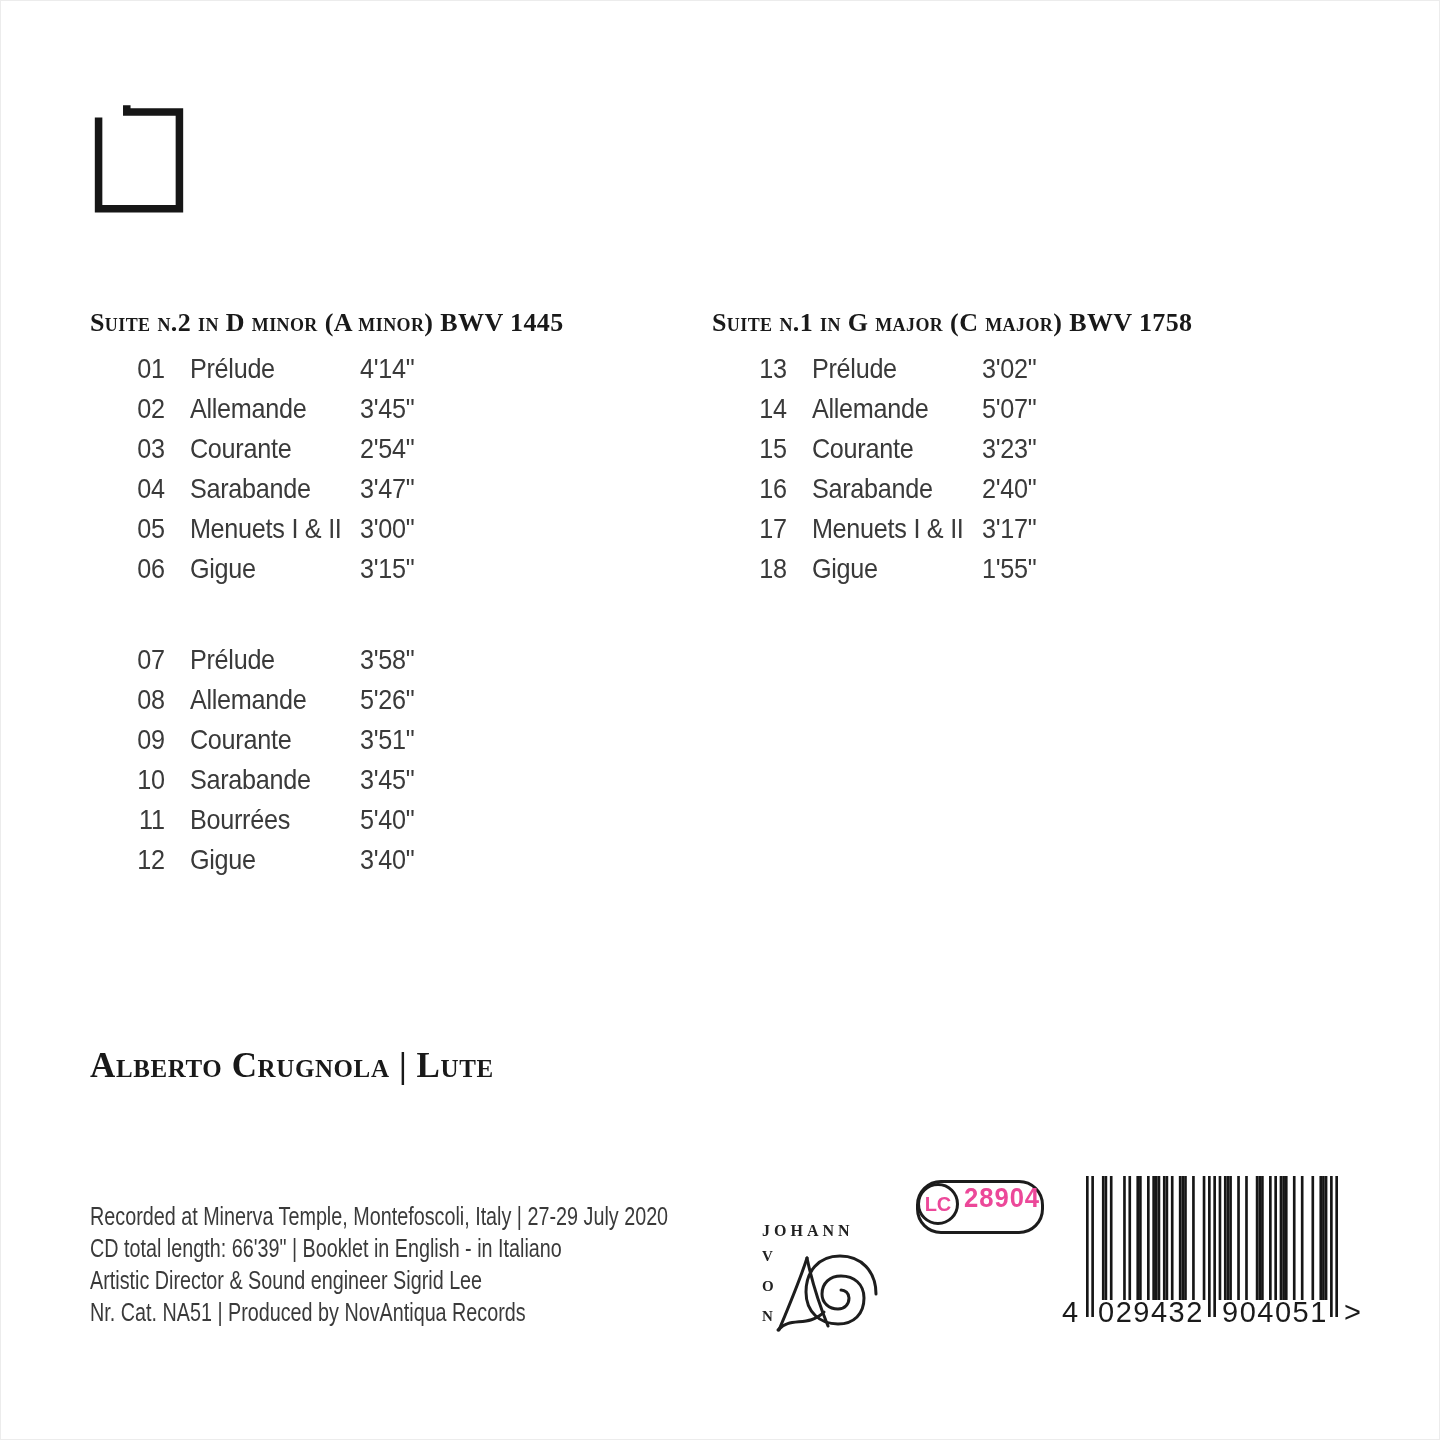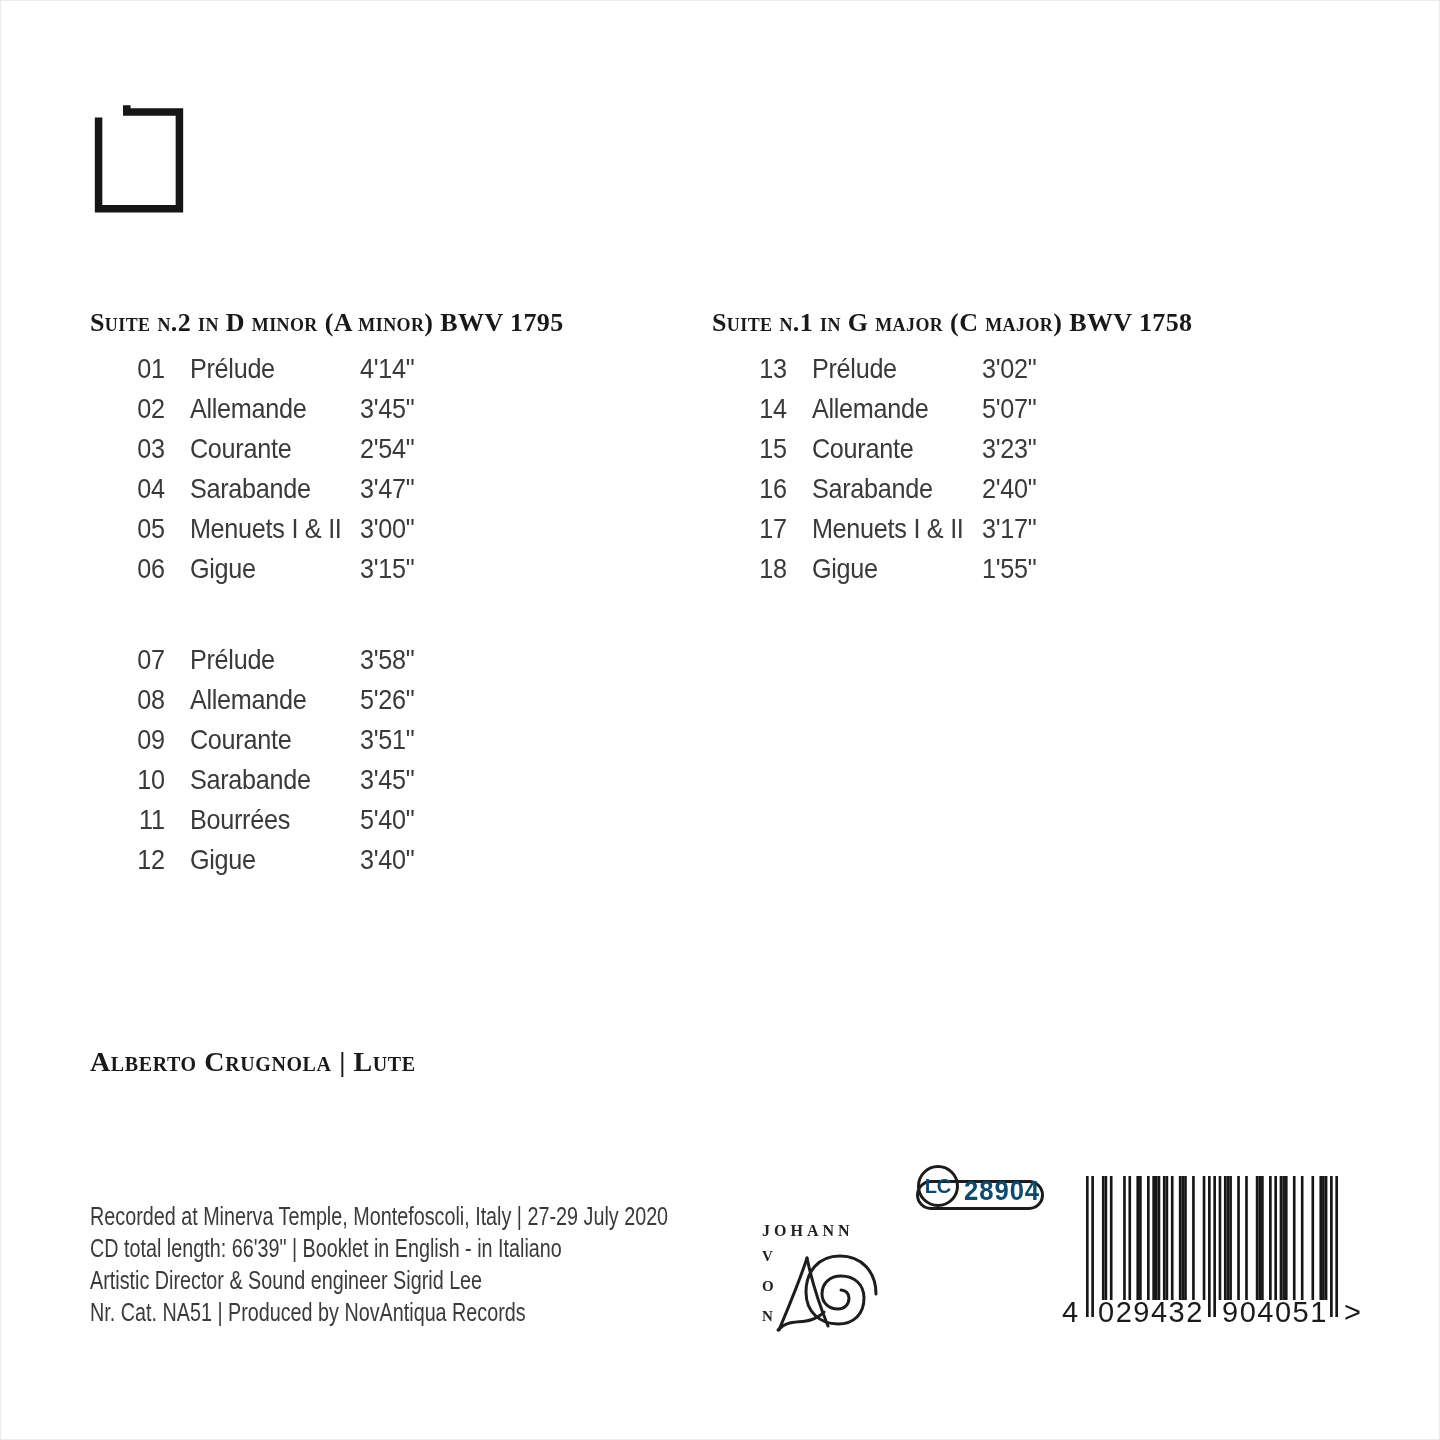--- a/index.html
+++ b/index.html
@@ -35,42 +35,42 @@
     transform:scaleX(0.9); transform-origin:left center;
     font-size:28px; color:#3a3a3a; letter-spacing:-0.3px;
   }
   .t-num  { text-align:right; }
   .t-name { white-space:nowrap; }
   .t-time { white-space:nowrap; }
   
   .performer {
     position:absolute; left:90px; top:1046px;
     font-family:"Liberation Serif", serif; font-weight:bold; font-variant:small-caps;
-    font-size:28px; letter-spacing:0.6px; color:#191919; white-space:nowrap;
+    font-size:35px; letter-spacing:0.6px; color:#191919; white-space:nowrap;
   }
   
   .credits {
     position:absolute; left:90px; top:1200px;
     font-size:26px; line-height:32px; color:#3a3a3a;
     transform:scaleX(0.76); transform-origin:left top; white-space:nowrap;
   }
   
   .nova-logo { position:absolute; left:754px; top:1222px; width:126px; height:116px; color:#222; }
   .nova-arc  { position:absolute; left:8px; top:0;
                font-family:"Liberation Serif", serif; font-weight:bold; font-size:16px; letter-spacing:4px; }
   .nova-side { position:absolute; left:8px;
                font-family:"Liberation Serif", serif; font-weight:bold; font-size:15px; }
   .nova-side.s1 { top:26px; } .nova-side.s2 { top:56px; } .nova-side.s3 { top:86px; }
   .nova-svg { position:absolute; left:18px; top:20px; width:110px; height:96px; }
   .nova-svg path { fill:none; stroke:#1d1d1d; stroke-width:3; stroke-linecap:round; }
   
   .lc-badge {
-    position:absolute; left:916px; top:1180px; width:128px; height:30px;
+    position:absolute; left:916px; top:1180px; width:128px; height:54px;
     border:3.5px solid #1c1c1c; border-radius:25px;
-    display:flex; align-items:flex-end; color:#0c4a6e;
+    display:flex; align-items:flex-start; color:#ec4899;
   }
   .lc-circle {
     width:42px; height:42px; border:3.5px solid #1c1c1c; border-radius:50%;
     display:flex; align-items:center; justify-content:center;
     margin-left:-2px; flex:none; font-weight:bold; font-size:20px;
   }
   .lc-num { font-weight:bold; font-size:27px; margin-left:5px; letter-spacing:1px;
             transform:scaleX(0.95); transform-origin:left center; }
   
   .siae { position:absolute; left:884px; top:1226px; width:180px; height:96px; color:#3c5469; }
@@ -99,21 +99,21 @@
 <body>
 
 <div class="page">
 
   <svg class="cover-logo" viewBox="0 0 100 118">
     <path d="M37 3 L37 10 L93 10 L93 113 L7 113 L7 16"></path>
   </svg>
 
 
   <section class="suite" id="suite-0">
-    <div class="suite-title">Suite n.2 in D minor (A minor) BWV 1795</div>
+    <div class="suite-title">Suite n.2 in D minor (A minor) BWV 1445</div>
     <div class="track">
       <span class="t-num">01</span>
       <span class="t-name">Prélude</span>
       <span class="t-time">4'14"</span>
     </div>
     <div class="track">
       <span class="t-num">02</span>
       <span class="t-name">Allemande</span>
       <span class="t-time">3'45"</span>
     </div>

